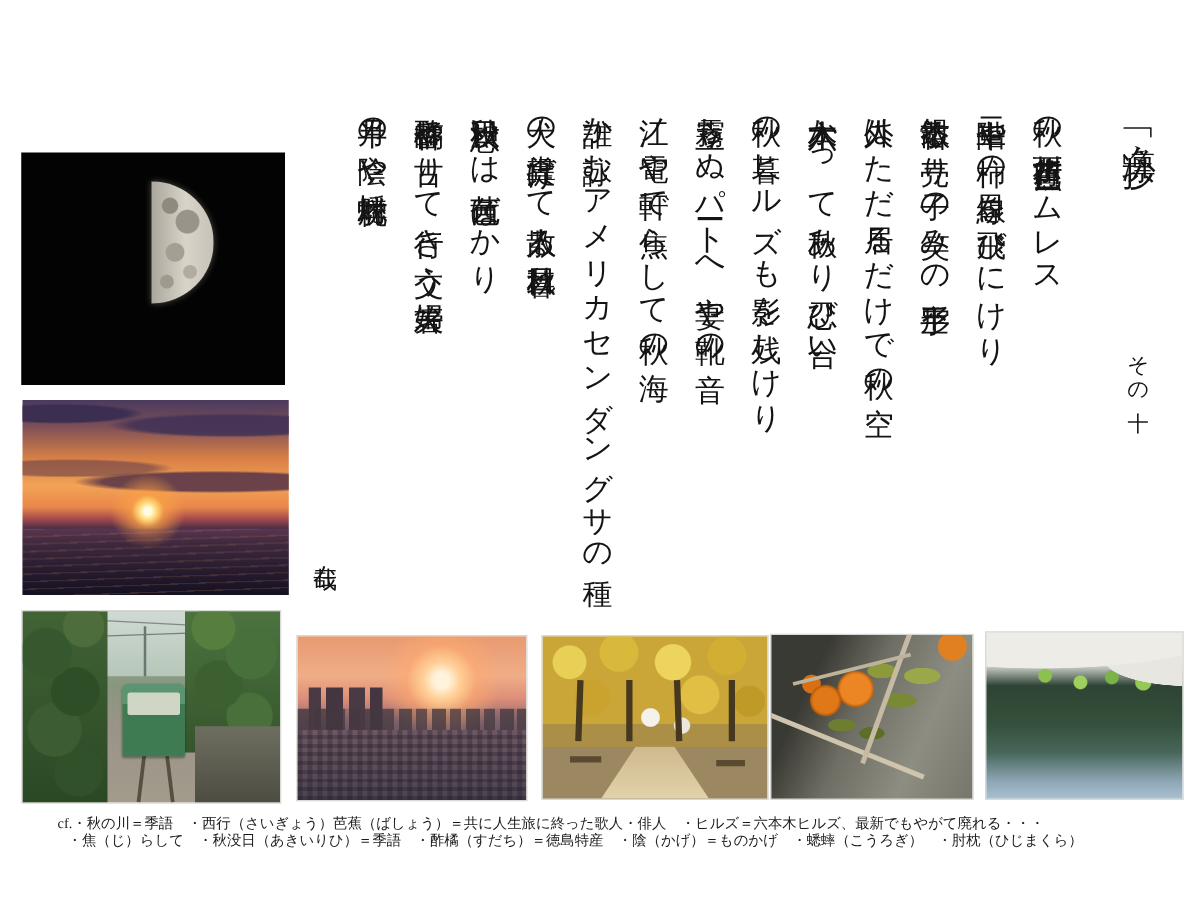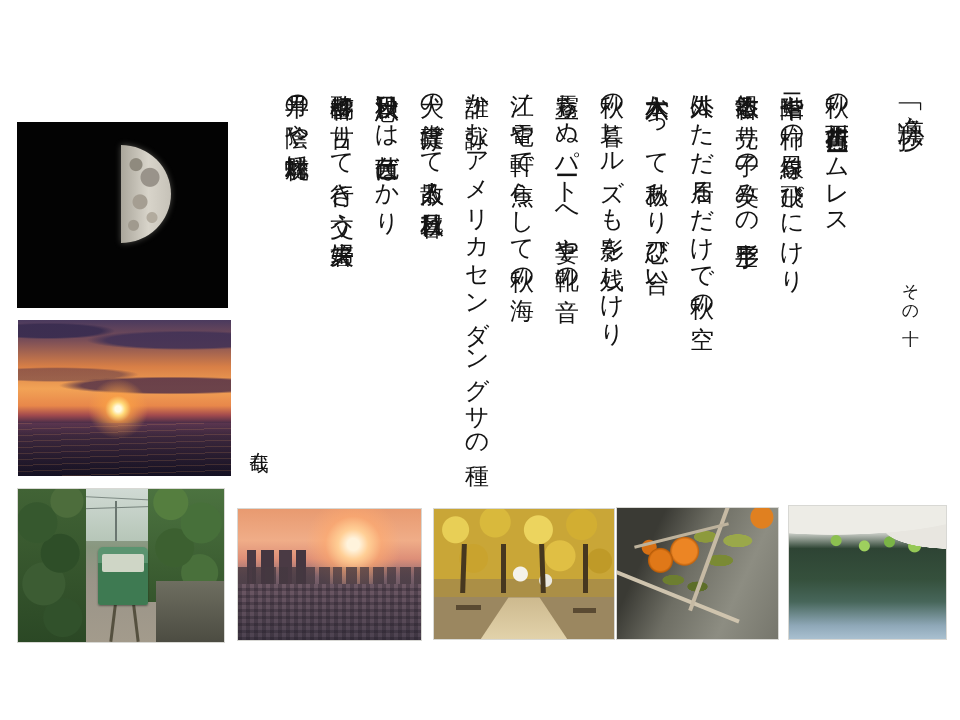--- a/index.html
+++ b/index.html
@@ -207,15 +207,17 @@
 
   <div class="photo photo-persimmon bordered">
     <div class="ps-branch1"></div>
     <div class="ps-branch2"></div>
     <div class="ps-branch3"></div>
   </div>
 
   <div class="photo photo-pond bordered"></div>
 
   <div class="footnotes">
+    <div class="fline1">cf.・秋の川＝季語　・西行（さいぎょう）芭蕉（ばしょう）＝共に人生旅に終った歌人・俳人　・ヒルズ＝六本木ヒルズ、最新でもやがて廃れる・・・</div>
+    <div class="fline2">・焦（じ）らして　・秋没日（あきいりひ）＝季語　・酢橘（すだち）＝徳島特産　・陰（かげ）＝ものかげ　・蟋蟀（こうろぎ）　・肘枕（ひじまくら）</div>
   </div>
 
 </div>
 
 </body></html>

